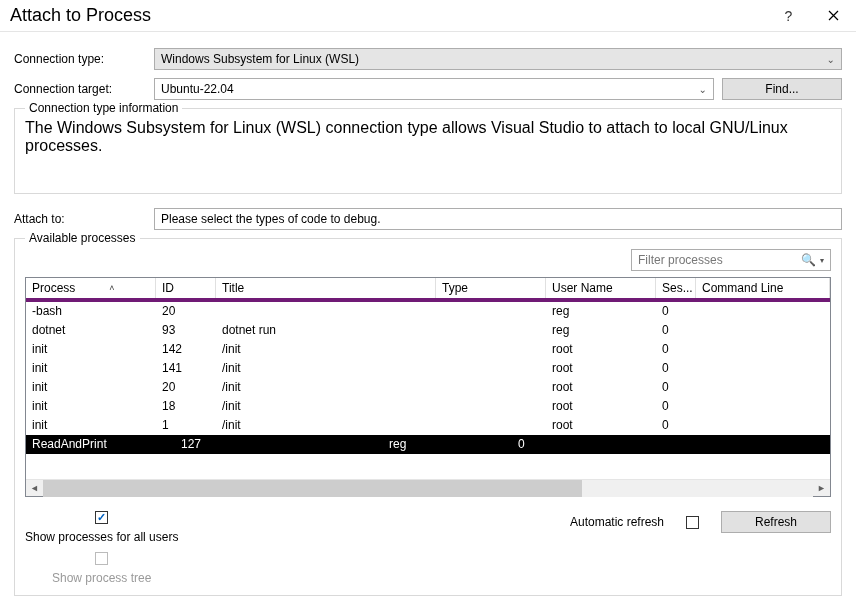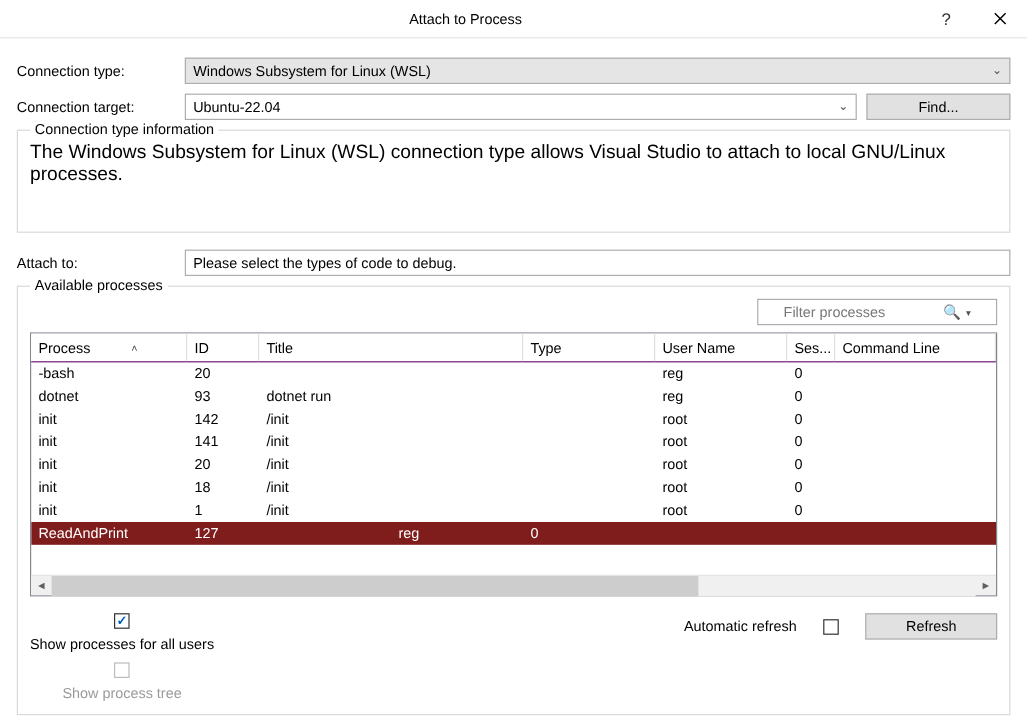--- a/index.html
+++ b/index.html
@@ -12,21 +12,21 @@
   height: 606px;
   overflow: hidden;
 }
 .titlebar {
   height: 32px;
   display: flex;
   align-items: center;
   padding-left: 10px;
   border-bottom: 1px solid #e5e5e5;
 }
-.titlebar-title { flex: 1; font-size: 12px; text-align: center; }
+.titlebar-title { flex: 1; font-size: 18px; }
 .titlebar-btn {
   width: 45px; height: 32px;
   display: flex; align-items: center; justify-content: center;
   font-size: 14px; color: #333;
 }
 .dialog-body { padding: 16px 14px 10px 14px; }
 .row { display: flex; align-items: center; margin-bottom: 8px; }
 .label-col { width: 140px; font-size: 12px; }
 .control-col { flex: 1; display: flex; gap: 8px; }
 .dropdown {
@@ -84,36 +84,36 @@
 }
 .available-legend {
   position: absolute; top: -8px; left: 10px;
   background: #fff; padding: 0 4px; font-size: 12px;
 }
 .filter-row { display: flex; justify-content: flex-end; margin-bottom: 6px; }
 .filter-input {
   width: 200px; height: 22px;
   border: 1px solid #adadad;
   display: flex; align-items: center;
-  padding: 0 21px; position: relative;
+  padding: 0 6px; position: relative;
   background: #fff;
 }
 .filter-input span.ph { color: #777; flex: 1; }
 .filter-input .search-ico { font-size: 12px; color: #333; margin-right: 4px; }
 .filter-input .dd { font-size: 8px; color: #555; }
 .grid {
   border: 1px solid #828790;
   height: 220px;
   display: flex; flex-direction: column;
   background: #fff;
 }
 .grid-header {
   display: flex;
   background: #fff;
-  border-bottom: 1px solid #701a75;
+  border-bottom: 4px solid #701a75;
   height: 24px;
 }
 .grid-header .col {
   border-right: 1px solid #e0e0e0;
   padding: 4px 6px;
   font-size: 12px;
   display: flex; align-items: center;
   position: relative;
 }
 .col-process { width: 130px; }
@@ -123,21 +123,21 @@
 .col-user { width: 110px; }
 .col-session { width: 40px; }
 .col-cmd { flex: 1; }
 .sort-arrow { font-size: 9px; margin-left: 34px; color: #444; }
 .grid-body { flex: 1; overflow: hidden; }
 .grid-row {
   display: flex; height: 19px;
   font-size: 12px;
 }
 .grid-row .cell { padding: 2px 6px; white-space: nowrap; overflow: hidden; }
-.grid-row.selected { background: #7f1d1d; color: #fff; }
+.grid-row.selected { background: #000000; color: #fff; gap: 19px; }
 .grid-scrollbar {
   height: 17px; border-top: 1px solid #e5e5e5;
   display: flex; align-items: center;
   background: #f0f0f0;
 }
 .grid-scrollbar .arrow { width: 17px; height: 17px; display: flex; align-items:center; justify-content:center; font-size: 9px; color: #606060; }
 .grid-scrollbar .track { flex: 1; height: 17px; background: #f0f0f0; position: relative; }
 .grid-scrollbar .thumb { position: absolute; left: 0; top: 0; width: 70%; height: 100%; background: #cdcdcd; }
 .checkbox-row { display: flex; align-items: center; gap: 6px; margin-top: 8px; flex-direction: column; }
 .checkbox {

